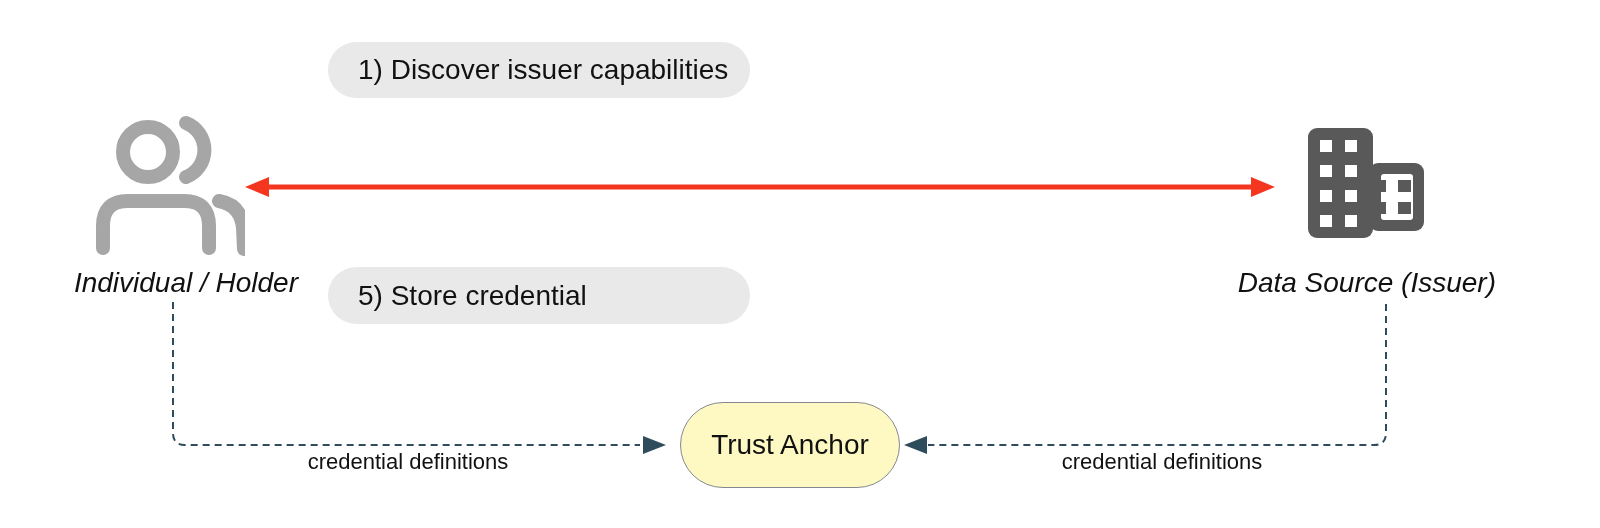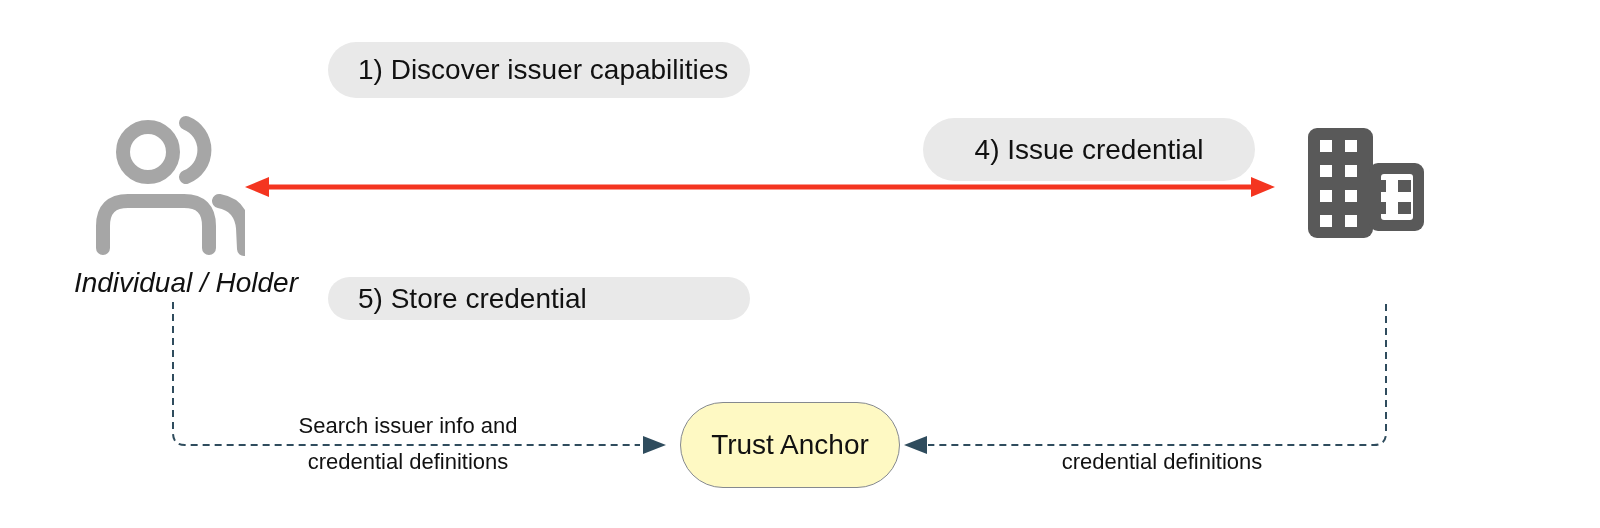--- a/index.html
+++ b/index.html
@@ -11,21 +11,21 @@
   .pill{
     position:absolute;display:flex;align-items:center;
     background:var(--pill-bg,#e9e9e9);
     font-size:28px;line-height:1;padding-left:30px;box-sizing:border-box;
     white-space:nowrap;
   }
   #p1{left:328px;top:42px;width:422px;height:56px;border-radius:33px;align-items:center;}
   #p2{left:328px;top:118px;width:422px;height:63px;border-radius:32px;}
   #p3{left:328px;top:201px;width:422px;height:58px;border-radius:29px;}
   #p4{left:923px;top:118px;width:332px;height:63px;border-radius:32px;justify-content:center;padding-left:0;}
-  #p5{left:328px;top:267px;width:422px;height:43px;border-radius:29px;margin-top:10px;}
+  #p5{left:328px;top:267px;width:422px;height:57px;border-radius:29px;}
   .actor-label{
     position:absolute;font-size:28px;line-height:34px;text-align:right;white-space:nowrap;font-style:italic;
   }
   #holder-label{left:36px;top:266px;width:262px;}
   #issuer-label{left:1234px;top:266px;width:262px;}
   .trust-anchor{
     position:absolute;left:680px;top:402px;width:220px;height:86px;
     border:1.5px solid var(--anchor-border,#85898f);border-radius:43px;
     background:#fef9c3;display:flex;align-items:center;justify-content:center;
     font-size:28px;box-sizing:border-box;white-space:nowrap;
@@ -69,46 +69,43 @@
     <rect class="building-white" x="50" y="72" width="12" height="12"></rect>
     <rect class="building-white" x="25" y="97" width="12" height="12"></rect>
     <rect class="building-white" x="50" y="97" width="12" height="12"></rect>
     <rect class="building-fill" x="74" y="45" width="55" height="68" rx="9"></rect>
     <rect class="building-white" x="86" y="56" width="32" height="46" rx="3"></rect>
     <rect class="building-fill" x="103" y="62" width="13" height="12"></rect>
     <rect class="building-fill" x="103" y="84" width="13" height="12"></rect>
     <rect class="building-fill" x="78" y="62" width="13" height="12"></rect>
     <rect class="building-fill" x="78" y="84" width="13" height="12"></rect>
   </svg>
+  <div class="actor-label" id="issuer-label">Data Source (Issuer)</div>
 
   <div class="pill" id="p1">
     <span>1) Discover issuer capabilities</span>
-  </div>
-  <div class="pill" id="p4">
-    <span>4) Issue credential</span>
   </div>
   <div class="pill" id="p5">
     <span>5) Store credential</span>
   </div>
 
   <svg class="abs" style="left:240px;top:173px;" width="1040" height="28" viewBox="0 0 1040 28" aria-hidden="true">
     <line class="red-line" x1="24" y1="14" x2="1016" y2="14"></line>
     <polygon class="red-head" points="5,14 29,4 29,24"></polygon>
     <polygon class="red-head" points="1035,14 1011,4 1011,24"></polygon>
   </svg>
 
   <div class="trust-anchor">
     <span>Trust Anchor</span>
   </div>
 
   <svg class="abs" style="left:160px;top:296px;" width="520" height="160" viewBox="0 0 520 160" aria-hidden="true">
     <path class="dash-path" d="M 13 6 V 137 Q 13 149 25 149 H 480"></path>
     <polygon class="dash-head" points="506,149 483,140 483,158"></polygon>
   </svg>
-  <div class="conn-label" id="search-line1">Search issuer info and</div>
   <div class="conn-label" id="search-line2">credential definitions</div>
 
   <svg class="abs" style="left:890px;top:296px;" width="510" height="160" viewBox="0 0 510 160" aria-hidden="true">
     <path class="dash-path" d="M 496 8 V 137 Q 496 149 484 149 H 38"></path>
     <polygon class="dash-head" points="14,149 37,140 37,158"></polygon>
   </svg>
   <div class="conn-label" id="writes-line2">credential definitions</div>
 
 </div>
 

